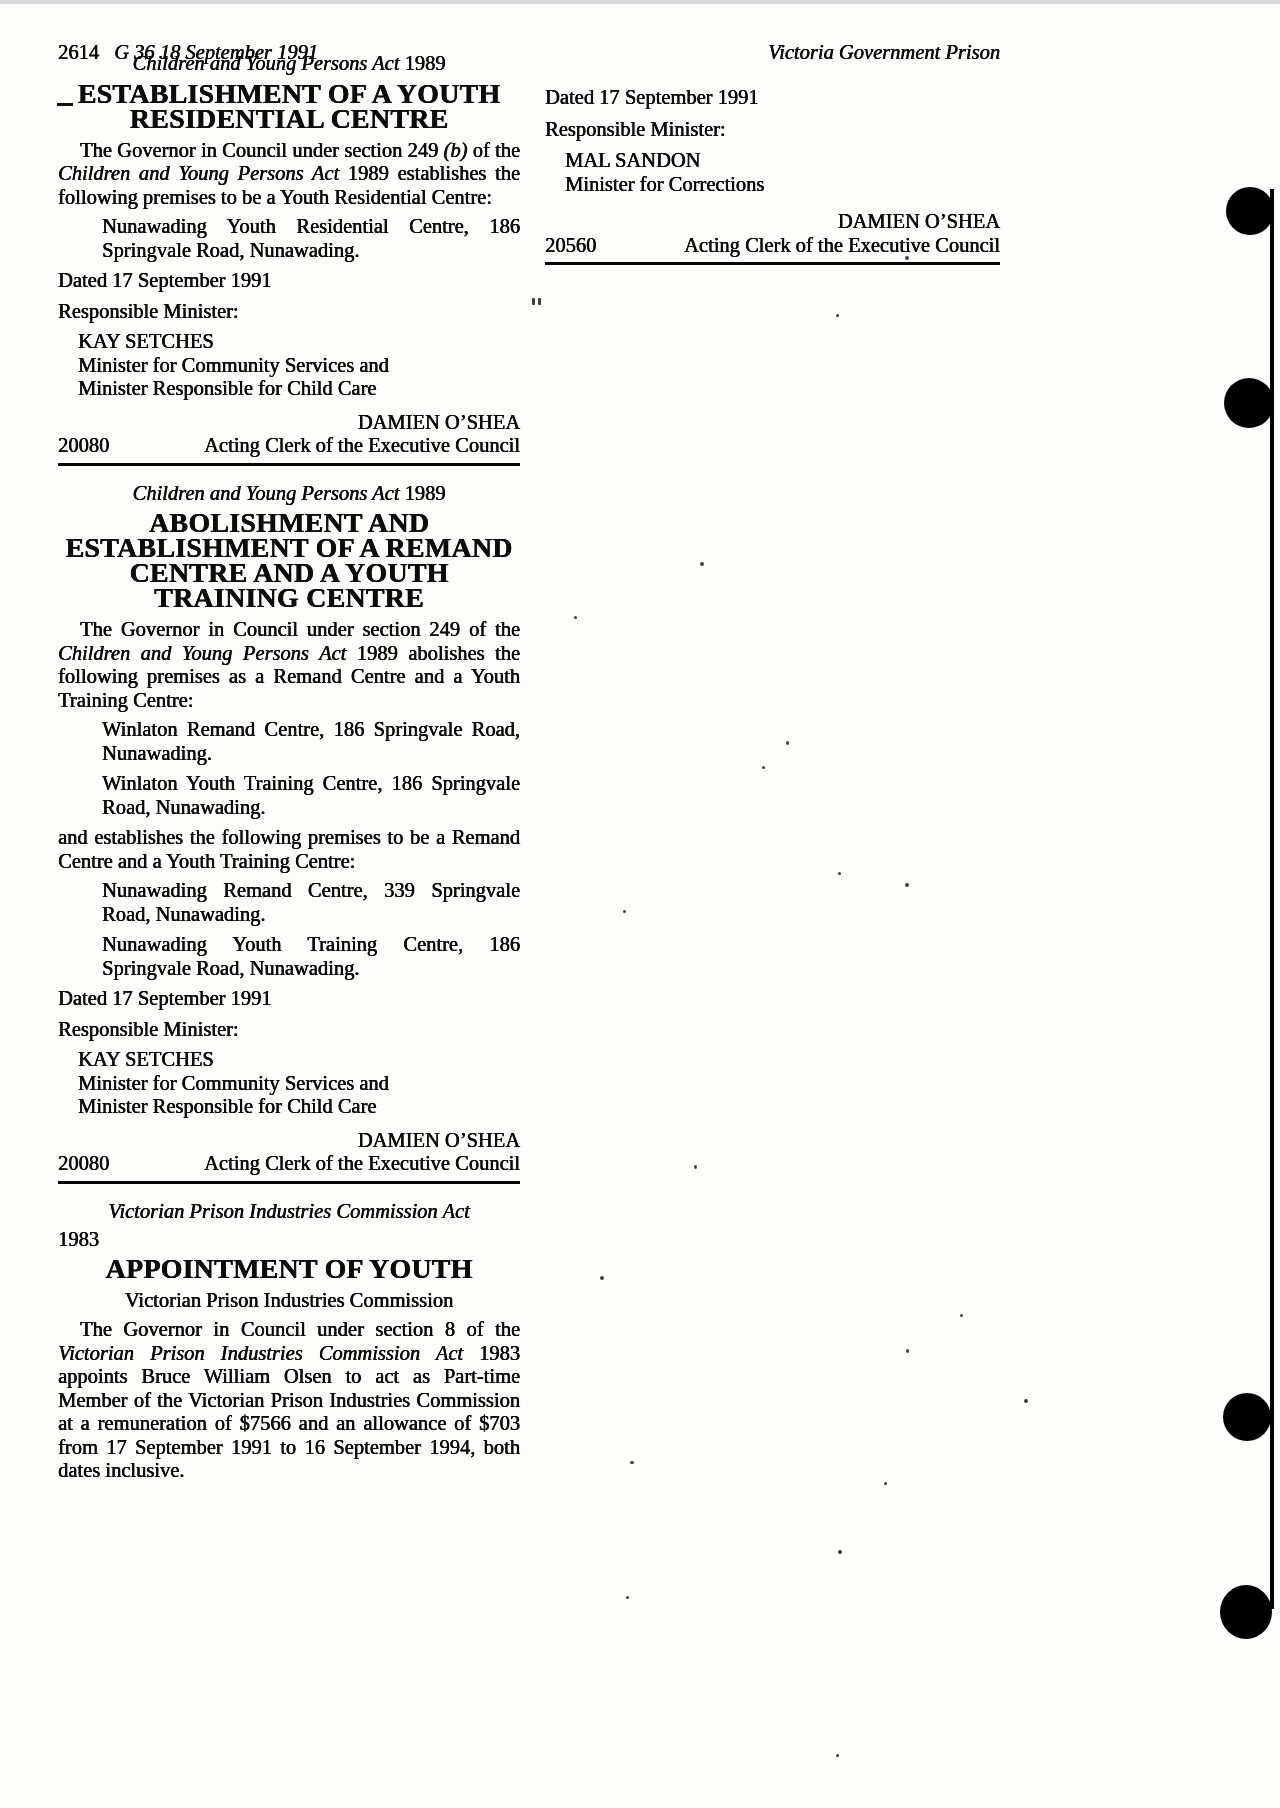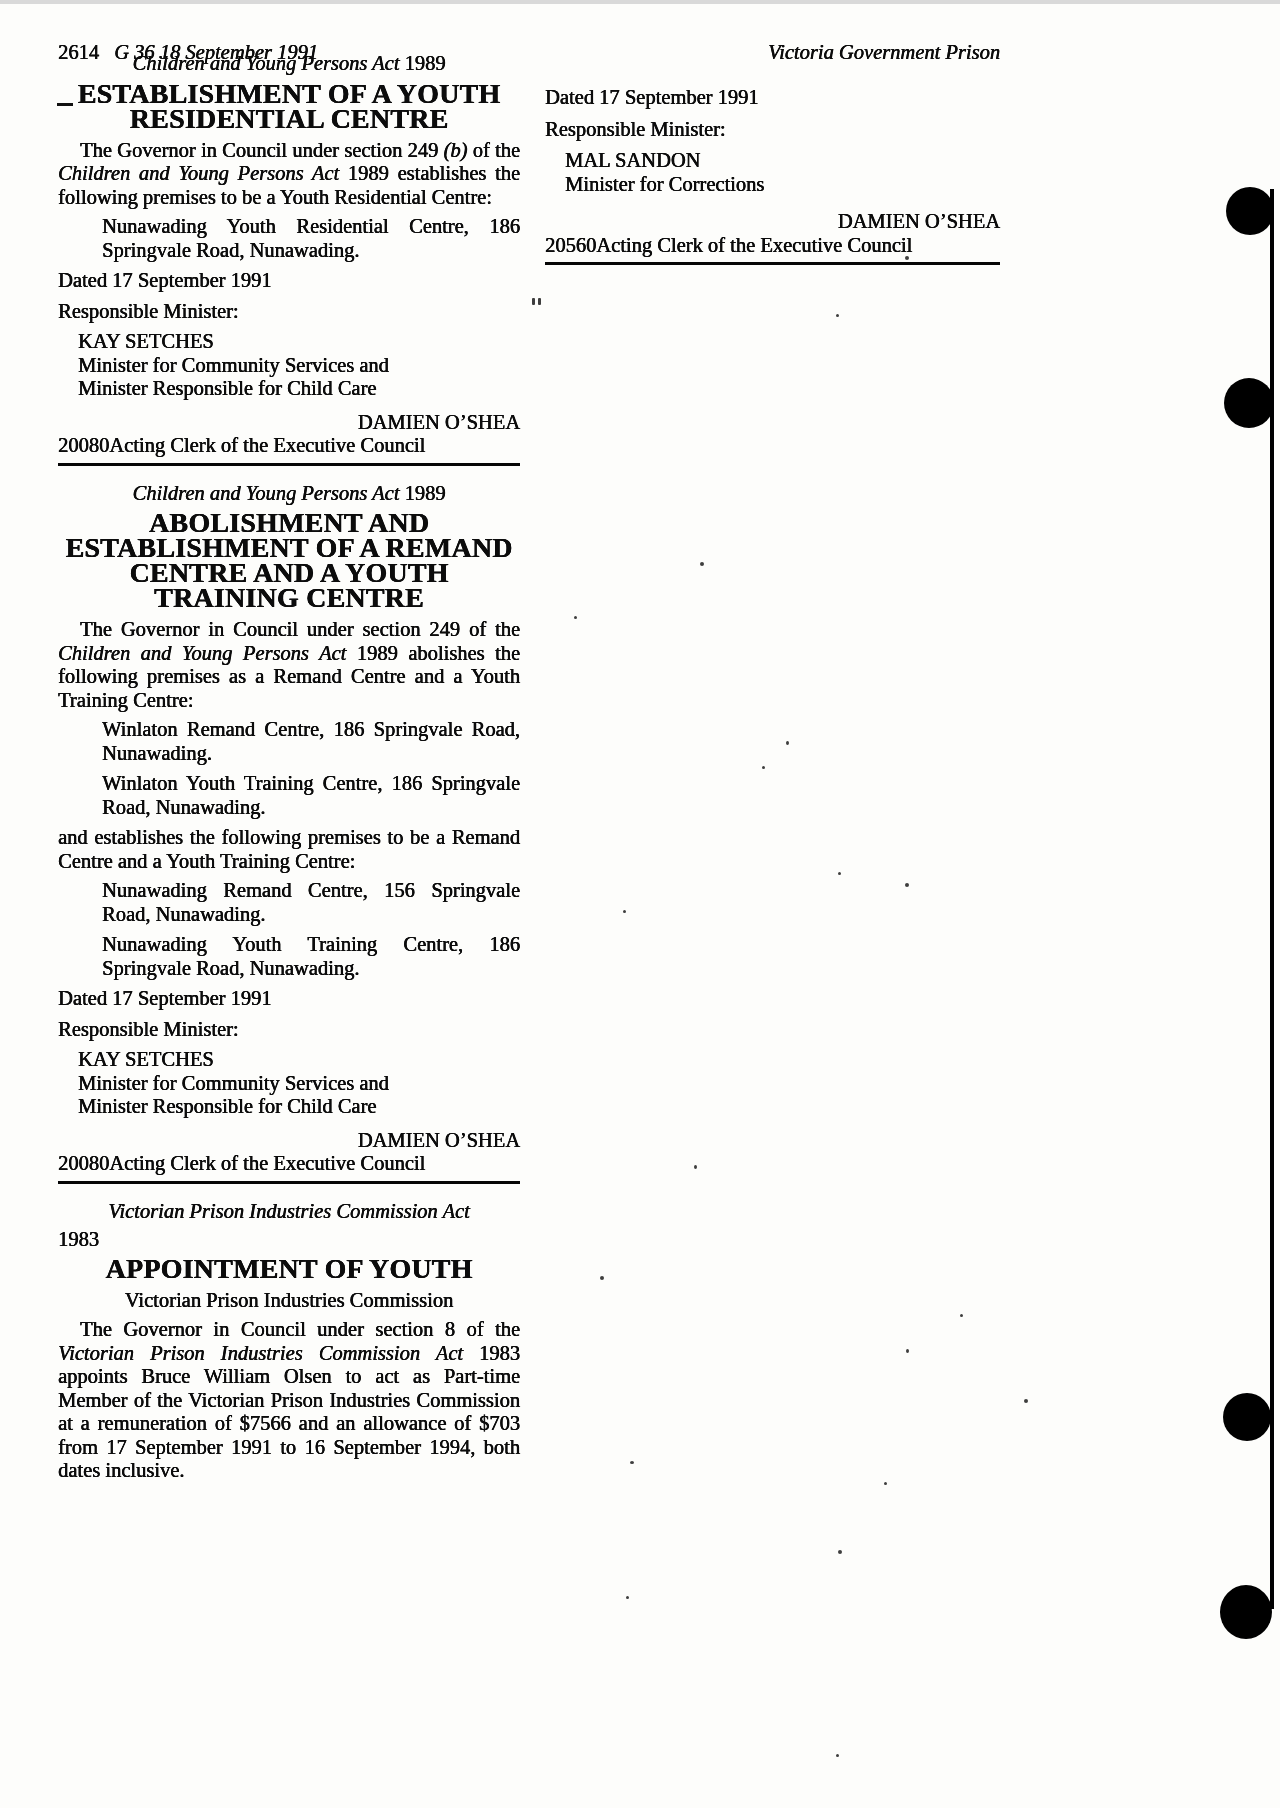--- a/index.html
+++ b/index.html
@@ -22,21 +22,21 @@
   .notice-title{font-weight:bold;font-size:28px;line-height:25px;text-align:center;margin:2px 0 8px 0;letter-spacing:.2px;text-indent:0;}
   .subtitle{text-align:center;margin:0 0 6px 0;text-indent:0;}
   .intro{text-indent:22px;margin:0 0 6px 0;}
   .mid{margin:0 0 6px 0;}
   .hang{margin:0 0 7px 44px;}
   .dated{margin:2px 0 7px 0;}
   .resp{margin:0 0 7px 0;}
   .mname{margin:0 0 0 20px;}
   .mtitle{margin:0 0 0 20px;}
   .sig-name{text-align:right;margin-top:10px;}
-  .sig-row{display:flex;}
+  .sig-row{display:flex;justify-content:space-between;}
   .rule{border-top:3px solid #060606;margin-top:5px;margin-bottom:16px;}
   .rule.last{margin-bottom:0;}
   i{font-style:italic;}
   
   .edge-line{position:absolute;left:1270px;top:185px;width:4px;height:1420px;background:#000;}
   .hole{position:absolute;background:#000;border-radius:50%;}
   .speck{position:absolute;background:#1c1c1c;border-radius:50%;opacity:.85;}
   .dashmark{position:absolute;background:#111;}
 </style>
 </head>
@@ -72,21 +72,21 @@
       <div class="rule"></div>
     </article>
 
     <article>
       <div class="act-line"><i>Children and Young Persons Act</i><span> 1989</span></div>
       <div class="notice-title">ABOLISHMENT AND ESTABLISHMENT OF A REMAND CENTRE AND A YOUTH TRAINING CENTRE</div>
       <p class="intro"><span>The Governor in Council under section 249 of the </span><i>Children and Young Persons Act</i><span> 1989 abolishes the following premises as a Remand Centre and a Youth Training Centre:</span></p>
       <div class="hang">Winlaton Remand Centre, 186 Springvale Road, Nunawading.</div>
       <div class="hang">Winlaton Youth Training Centre, 186 Springvale Road, Nunawading.</div>
       <div class="mid">and establishes the following premises to be a Remand Centre and a Youth Training Centre:</div>
-      <div class="hang">Nunawading Remand Centre, 156 Springvale Road, Nunawading.</div>
+      <div class="hang">Nunawading Remand Centre, 339 Springvale Road, Nunawading.</div>
       <div class="hang">Nunawading Youth Training Centre, 186 Springvale Road, Nunawading.</div>
       <div class="dated">Dated 17 September 1991</div>
       <div class="resp">Responsible Minister:</div>
       <div class="mname">KAY SETCHES</div>
       <div class="mtitle">Minister for Community Services and</div>
       <div class="mtitle">Minister Responsible for Child Care</div>
       <div class="sig-name">DAMIEN O’SHEA</div>
       <div class="sig-row">
         <span>20080</span>
         <span>Acting Clerk of the Executive Council</span>

